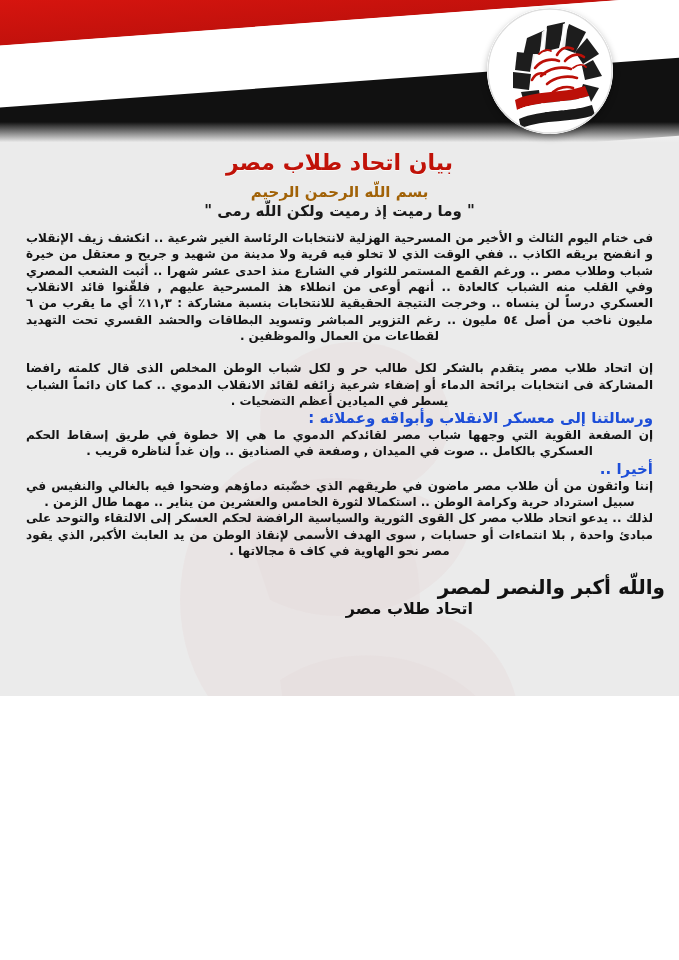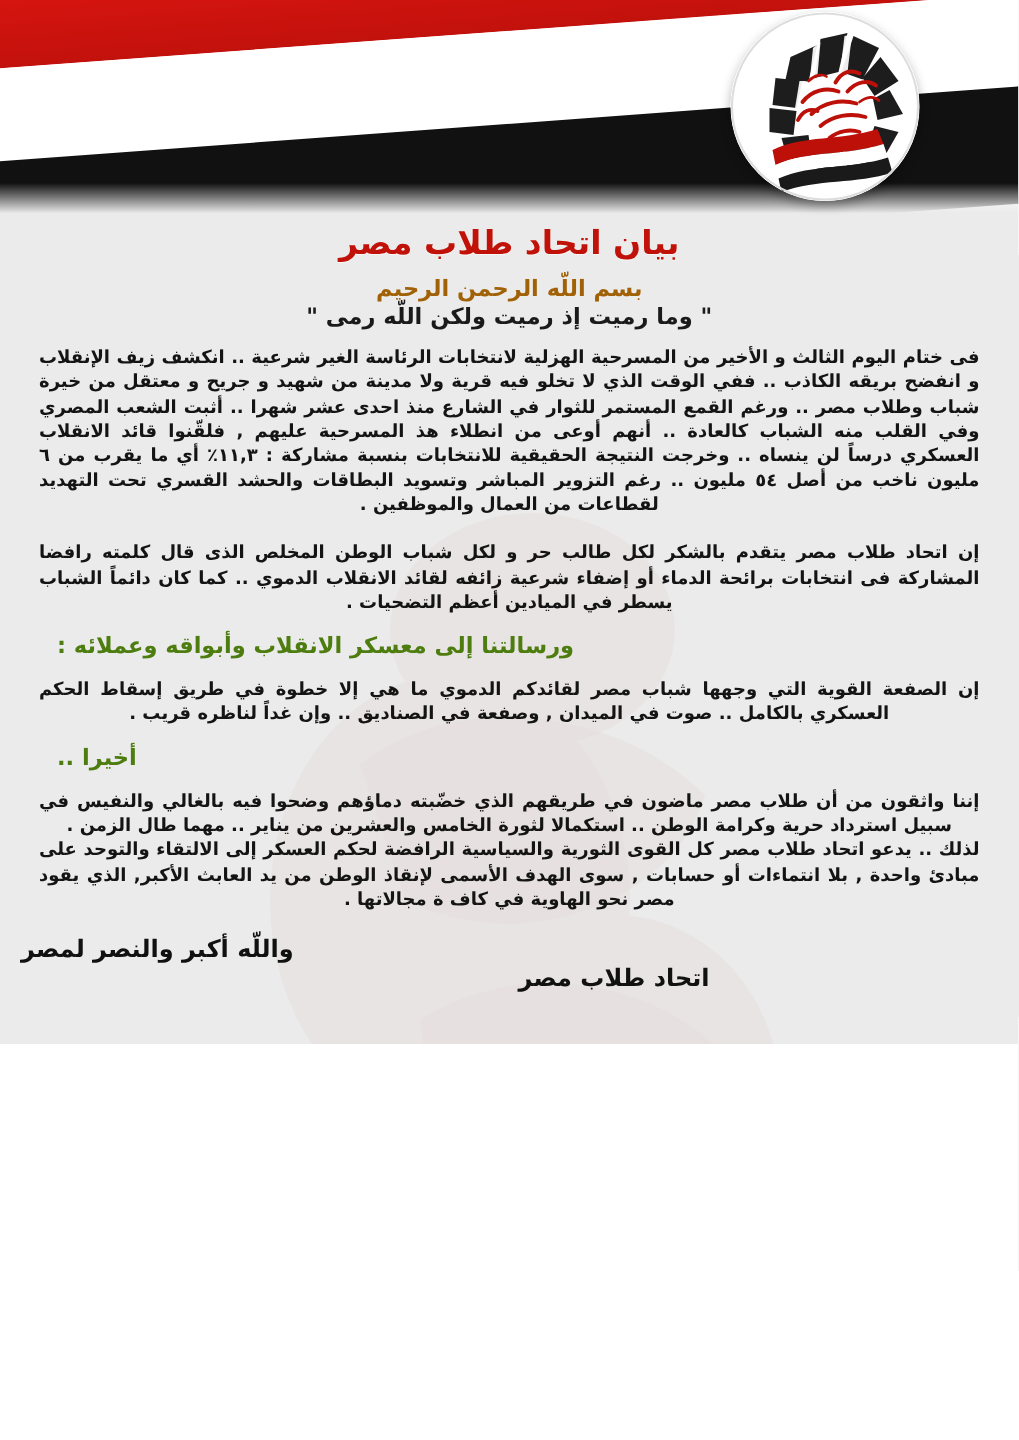--- a/index.html
+++ b/index.html
@@ -131,31 +131,31 @@
     line-height: 1.36;
     font-weight: bold;
     color: #141414;
     margin: 0 0 0 0;
     padding: 0 12px;
   }
   .para.block-gap { margin-bottom: 16px; }
   .para.tight     { margin-bottom: 0px; }
 
   .line-center {
-    text-align: left;
+    text-align: right;
     font-size: 15px;
     font-weight: bold;
-    color: #4d7c0f;
+    color: #1d4ed8;
     padding: 0 12px;
-    margin: 12px;
+    margin: 0;
   }
 
   .signoff {
-    text-align: left;
-    font-size: 16px;
+    text-align: right;
+    font-size: 20px;
     font-weight: bold;
     color: #111111;
     margin: 16px 0 0 0;
   }
   .org-line {
     font-size: 16px;
     font-weight: bold;
     color: #111111;
     margin: 0 0 0 0;
     padding: 0 0 0 0;

